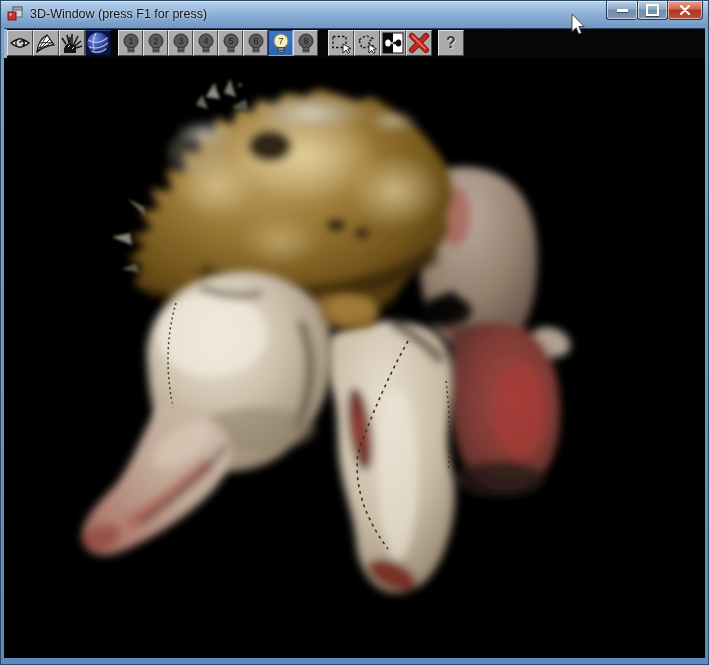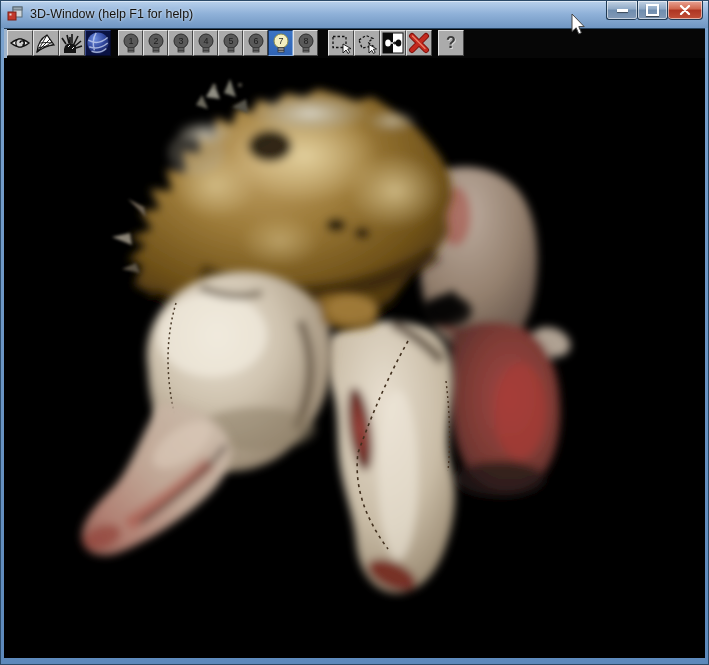--- a/index.html
+++ b/index.html
@@ -46,21 +46,21 @@
 
 <div class="window">
 
   <div class="titlebar">
     <svg class="app-icon" width="16" height="16" viewBox="0 0 16 16">
       <rect x="6" y="1" width="9" height="10" fill="#cfd6da" stroke="#5a6a74"></rect>
       <rect x="6" y="1" width="9" height="3" fill="#9aa8b2" stroke="#5a6a74"></rect>
       <rect x="1" y="6" width="8" height="8" fill="#c2392b" stroke="#7c1f16"></rect>
       <rect x="2.5" y="7.5" width="2" height="2" fill="#e8d8d2"></rect>
     </svg>
-    <span class="win-title">3D-Window (help F1 for help)</span>
+    <span class="win-title">3D-Window (press F1 for press)</span>
     <div class="ctrls">
       <div class="cbtn min">
         <span class="glyph-min"></span>
       </div>
       <div class="cbtn max">
         <span class="glyph-max"></span>
       </div>
       <div class="cbtn close">
         <svg width="12" height="10" viewBox="0 0 12 10">
           <path d="M2,1 L10,9 M10,1 L2,9" stroke="#fff" stroke-width="2.2" stroke-linecap="round"></path>

